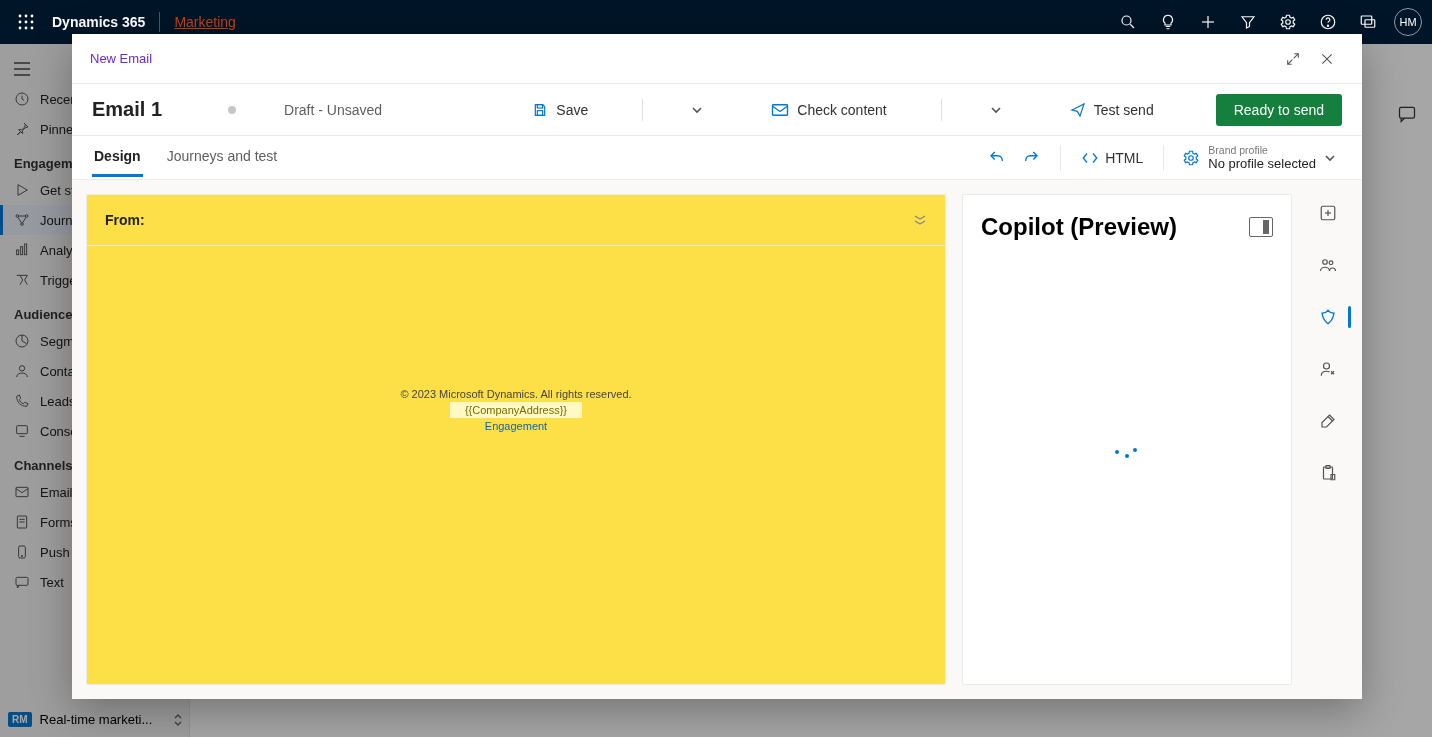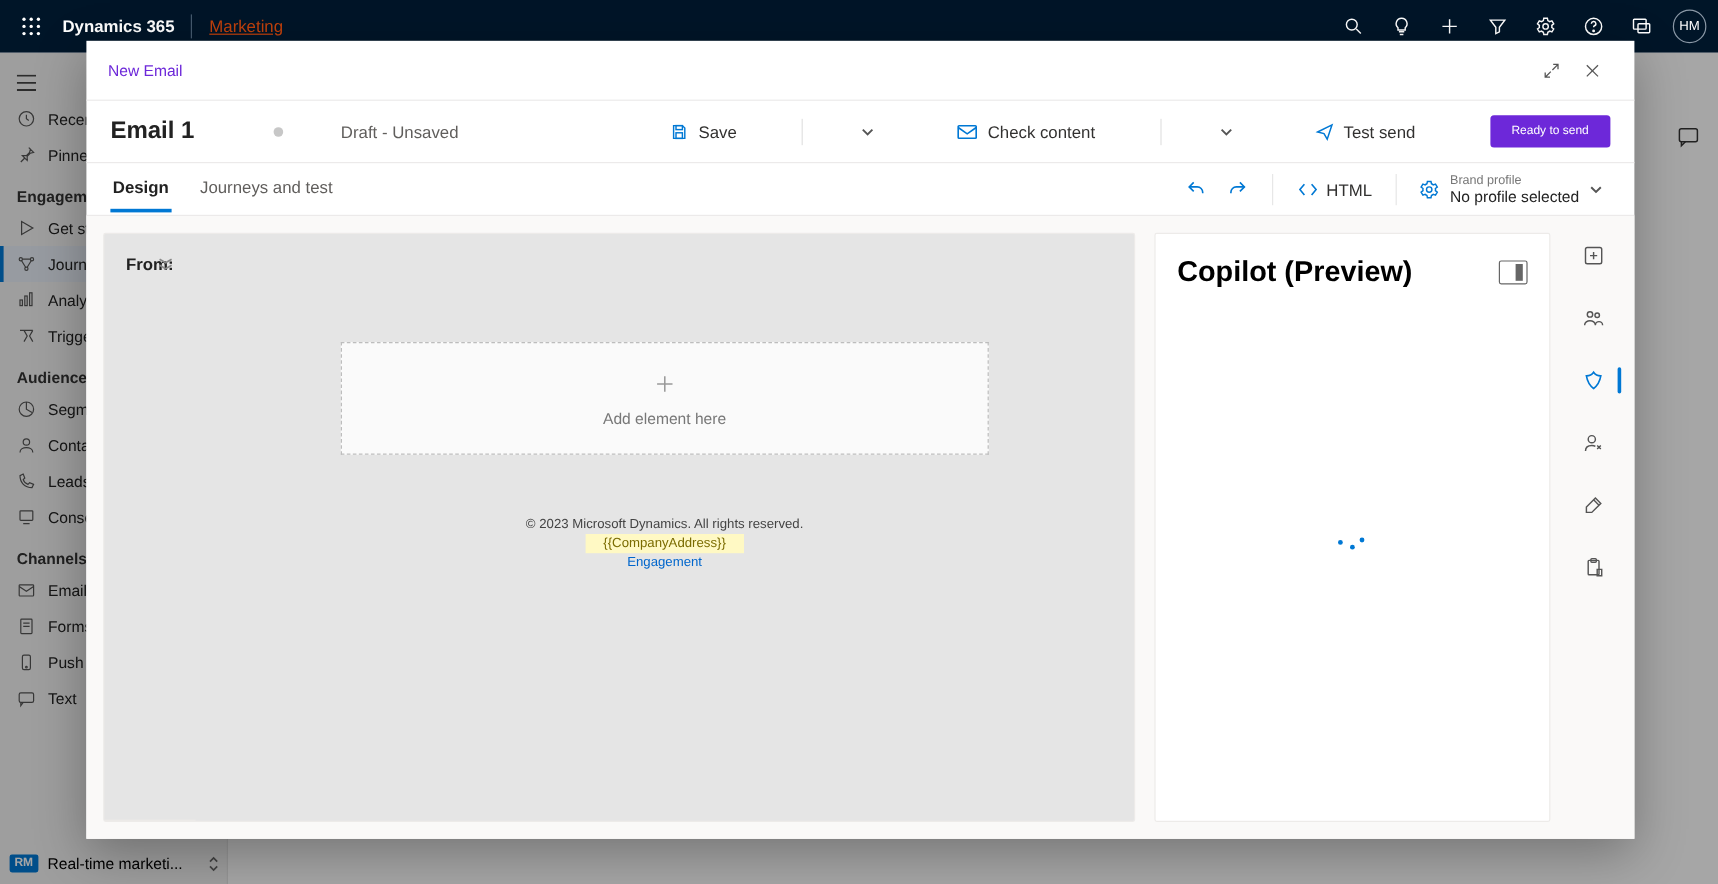--- a/index.html
+++ b/index.html
@@ -46,39 +46,39 @@
 
   .toolbar { display: flex; align-items: center; height: 52px; padding: 0 20px; border-bottom: 1px solid #eceaea; gap: 40px; }
   .email-name { font-size: 20px; font-weight: 600; color: #222; margin-right: 26px; }
   .status-dot { width: 8px; height: 8px; border-radius: 50%; background: #c7c7c7; display: inline-block; margin-right: 8px; }
   .status-text { color: #605e5c; font-size: 14px; }
   .tb-spacer { flex: 1; }
   .tb-btn { display: flex; align-items: center; gap: 8px; padding: 6px 10px; font-size: 14px; color: #323130; cursor: pointer; border-radius: 3px; }
   .tb-btn .bicon { color: #0078d4; display: flex; }
   .tb-div { width: 1px; height: 22px; background: #e1e1e1; margin: 0 4px; }
   .tb-chev { color: #555; padding: 4px 4px; cursor: pointer; }
-  .primary-btn { background: #6d28d9; color: #fff; font-size: 10px; padding: 8px 18px; border-radius: 3px; cursor: pointer; margin-left: 12px; }
+  .primary-btn { background: #15803d; color: #fff; font-size: 14px; padding: 8px 18px; border-radius: 3px; cursor: pointer; margin-left: 12px; }
 
   .subtoolbar { display: flex; align-items: center; height: 44px; padding: 0 20px 0 20px; border-bottom: 1px solid #eceaea; }
   .tab { padding: 10px 2px; margin-right: 22px; font-size: 14px; color: #605e5c; cursor: pointer; border-bottom: 3px solid transparent; }
   .tab.active { color: #222; border-bottom-color: #0078d4; font-weight: 600; }
   .sub-spacer { flex: 1; }
   .sub-icon { width: 34px; height: 34px; display: flex; align-items: center; justify-content: center; color: #555; cursor: pointer; }
   .sub-icon.blue { color: #0078d4; }
   .html-btn { display: flex; align-items: center; gap: 6px; font-size: 14px; color: #323130; cursor: pointer; padding: 4px 8px; }
   .html-btn .cicon { color: #0078d4; }
   .brand-sel { display: flex; align-items: center; gap: 8px; cursor: pointer; padding: 0 6px; }
   .brand-sel .gear { color: #0078d4; }
   .brand-sel .lbl-sm { font-size: 10.5px; color: #777; line-height: 12px; }
   .brand-sel .lbl { font-size: 13px; color: #222; line-height: 15px; }
   .sub-div { width: 1px; height: 26px; background: #e7e7e7; margin: 0 12px; }
 
   
   .modal-body { flex: 1; display: flex; padding: 14px; gap: 16px; background: #faf9f8; overflow: hidden; }
-  .canvas-panel { flex: 1; background: #e5e5e5; border: 1px solid #edebe9; border-radius: 2px; display: flex; flex-direction: row; min-width: 0; }
+  .canvas-panel { flex: 1; background: #fde047; border: 1px solid #edebe9; border-radius: 2px; display: flex; flex-direction: column; min-width: 0; }
   .from-block { padding: 14px 18px; border-bottom: 1px solid #edebe9; position: relative; }
   .from-block .row { font-size: 14px; color: #222; line-height: 22px; }
   .from-block .lbl { font-weight: 600; }
   .add-subject { color: #0066cc; cursor: pointer; }
   .from-chevs { position: absolute; right: 18px; top: 18px; color: #888; cursor: pointer; }
   .canvas-inner { flex: 1; overflow: auto; padding-top: 90px; display: flex; flex-direction: column; align-items: center; }
   .drop-zone {
     width: 540px; height: 94px; border: 1px dashed #bdbdbd; background: #fafafa;
     display: flex; flex-direction: column; align-items: center; justify-content: center;
     color: #777; font-size: 13px; gap: 10px;
@@ -445,29 +445,20 @@
     <div class="canvas-panel">
       <div class="from-block">
         <div class="row"><span class="lbl">From:</span></div>
         <div class="from-chevs">
             <svg width="14" height="14" viewBox="0 0 14 14" fill="none" stroke="currentColor" stroke-width="1.4">
               <path d="M2 3l5 3 5-3M2 8l5 3 5-3"></path>
             </svg>
           </div>
       </div>
       <div class="canvas-inner">
-        <div class="drop-zone">
-          <span class="plus">
-              <svg width="22" height="22" viewBox="0 0 24 24" fill="none" stroke="currentColor" stroke-width="1.4">
-                <line x1="12" y1="5" x2="12" y2="19"></line>
-                <line x1="5" y1="12" x2="19" y2="12"></line>
-              </svg>
-            </span>
-          <span>Add element here</span>
-        </div>
         <div class="email-footer">
           <div>© 2023 Microsoft Dynamics. All rights reserved.</div>
           <div><span class="token">{{CompanyAddress}}</span></div>
           <div><span class="unsub">Engagement</span></div>
         </div>
       </div>
     </div>
 
     <div class="copilot-panel">
       <div class="copilot-header">

